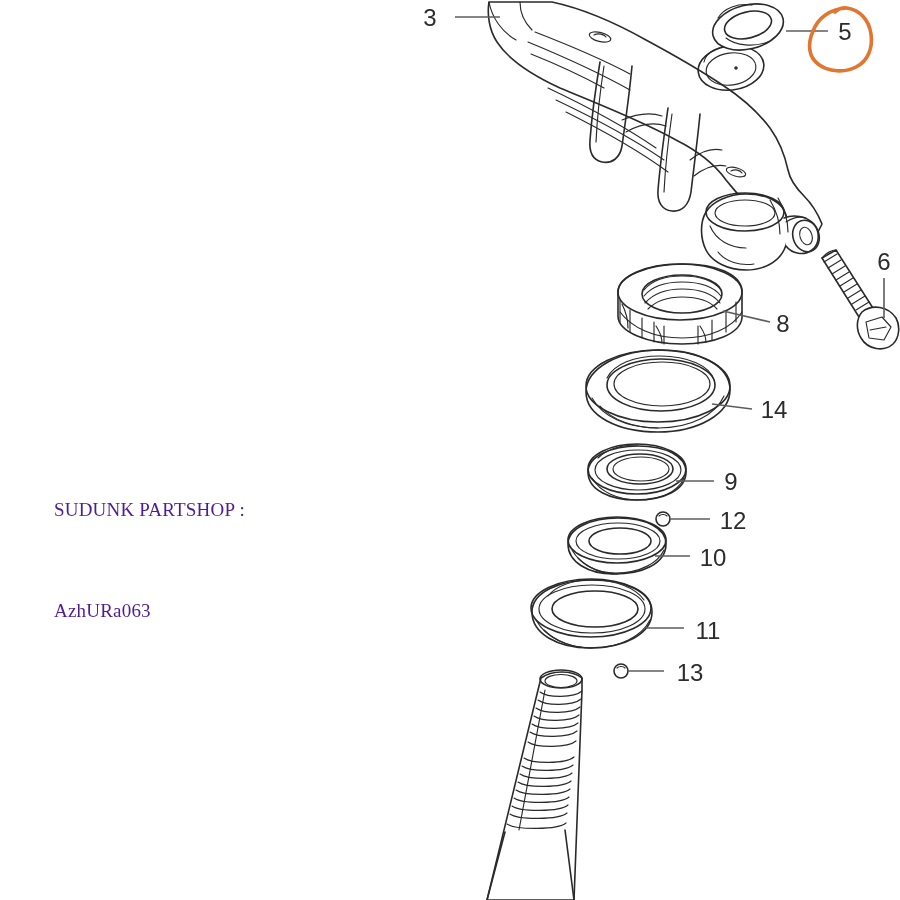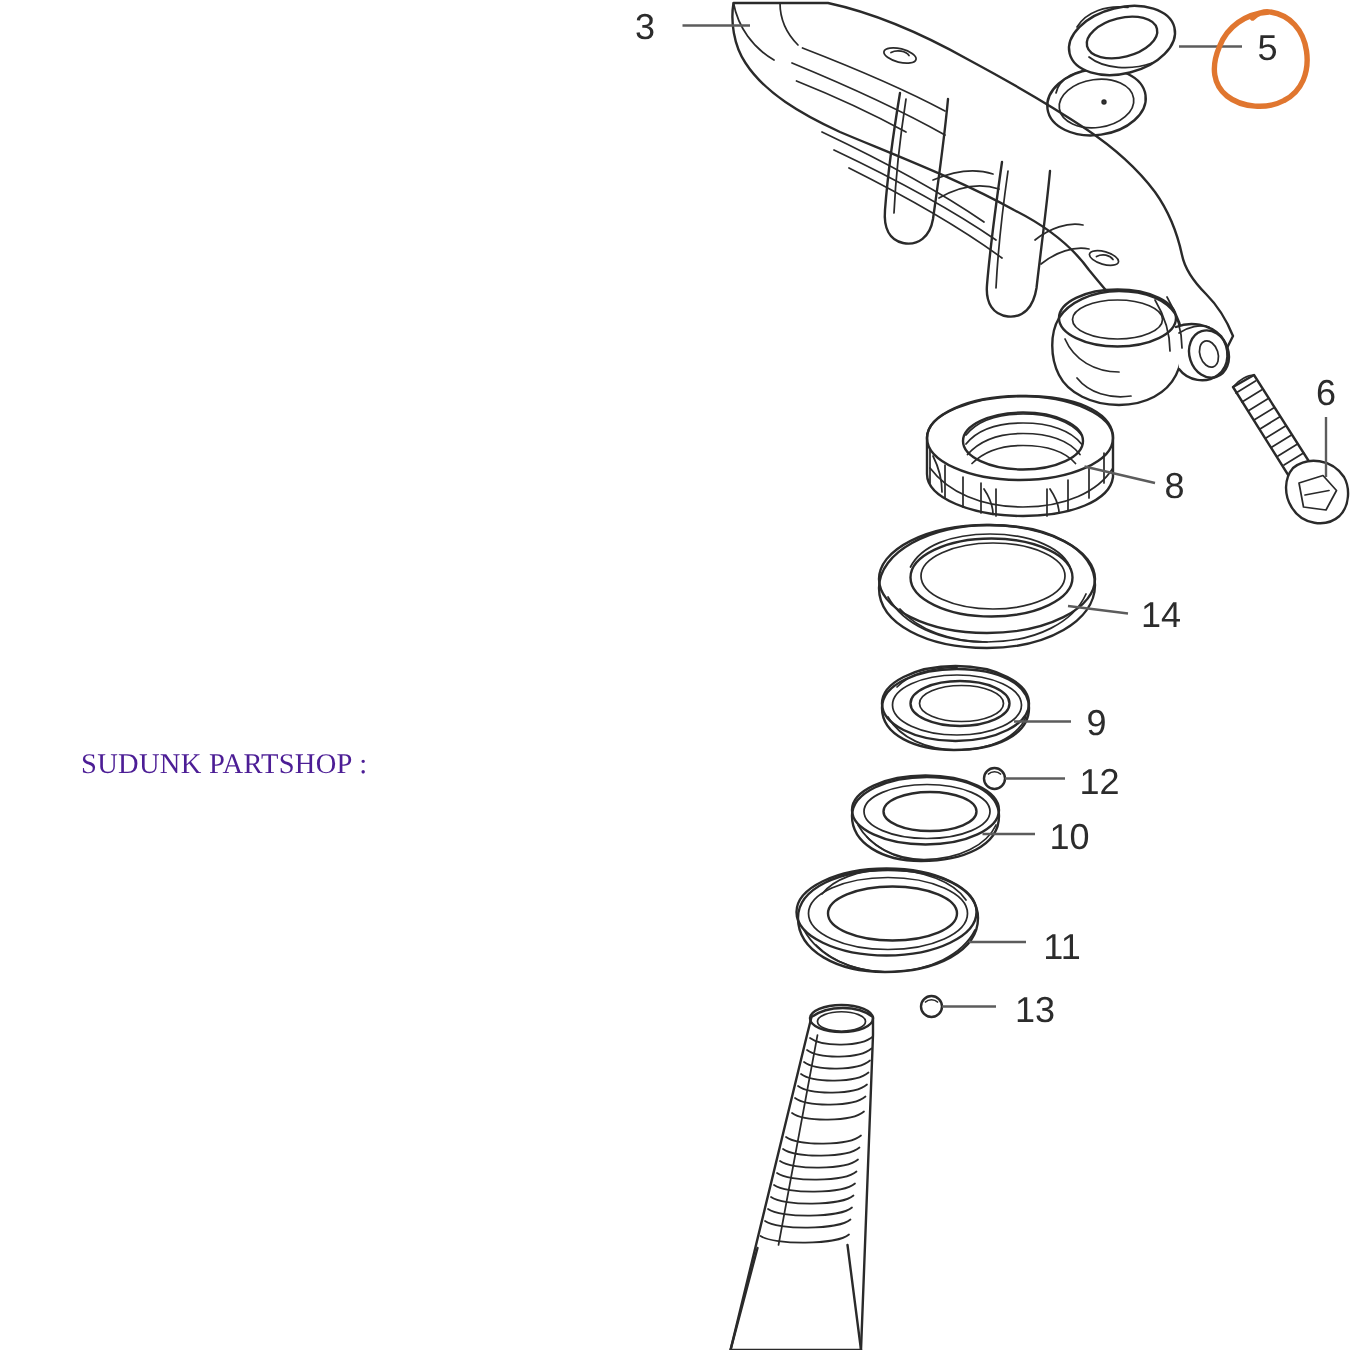--- a/index.html
+++ b/index.html
@@ -329,15 +329,16 @@
   </svg>
 
   <svg class="layer" viewBox="0 0 900 900">
     <path class="hl-circle" d="M846 8 C 830 9, 818 18, 813 31 C 807 45, 809 57, 818 64
          C 828 72, 845 73, 856 67 C 868 61, 873 48, 871 34
          C 869 20, 860 10, 847 8 C 843 7, 838 9, 835 12"></path>
   </svg>
 
   <div class="watermark">
     <span class="wm-line">SUDUNK PARTSHOP :</span>
+    <span class="wm-line">AzhURa063</span>
   </div>
 
 </div>
 
 </body></html>

